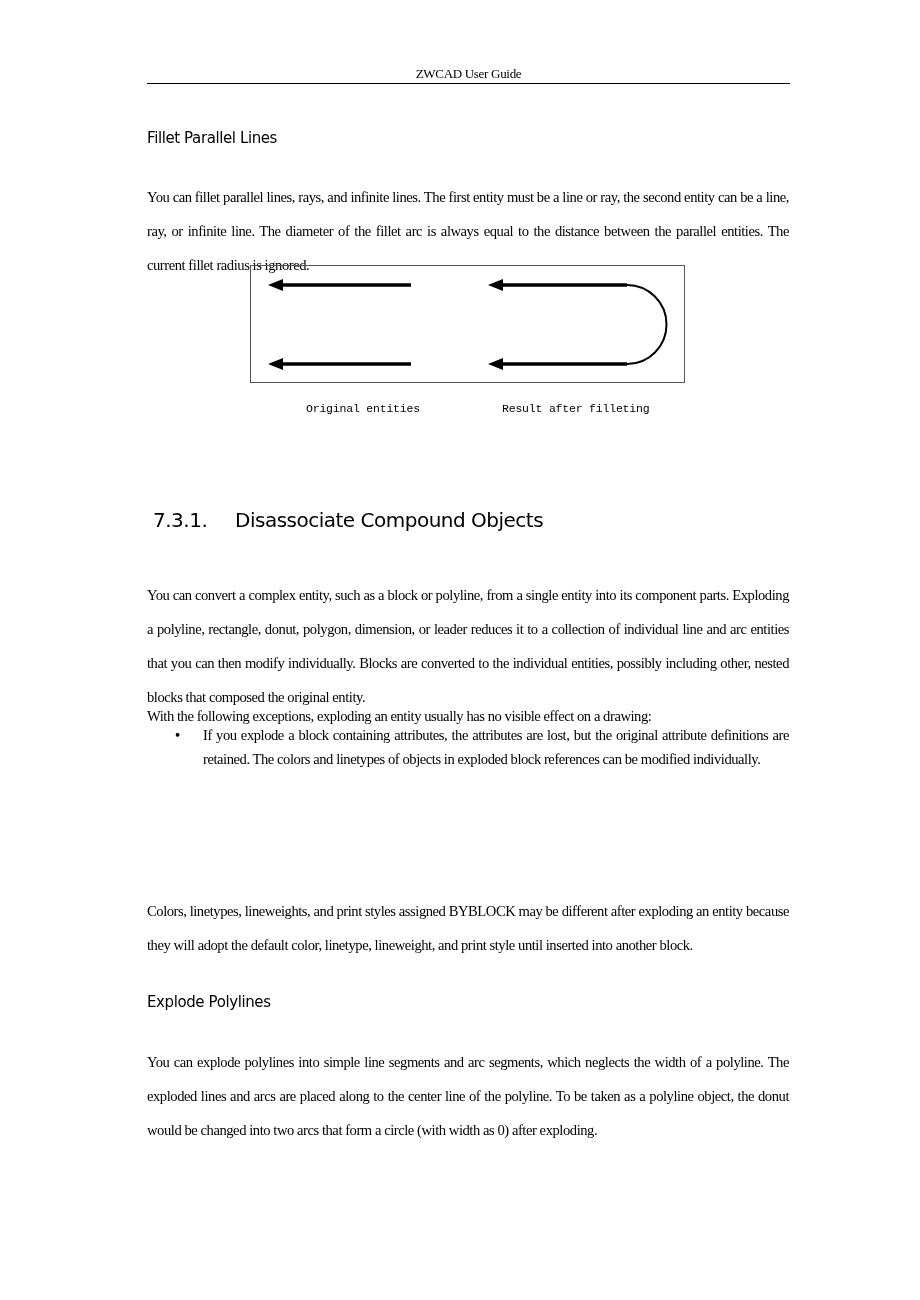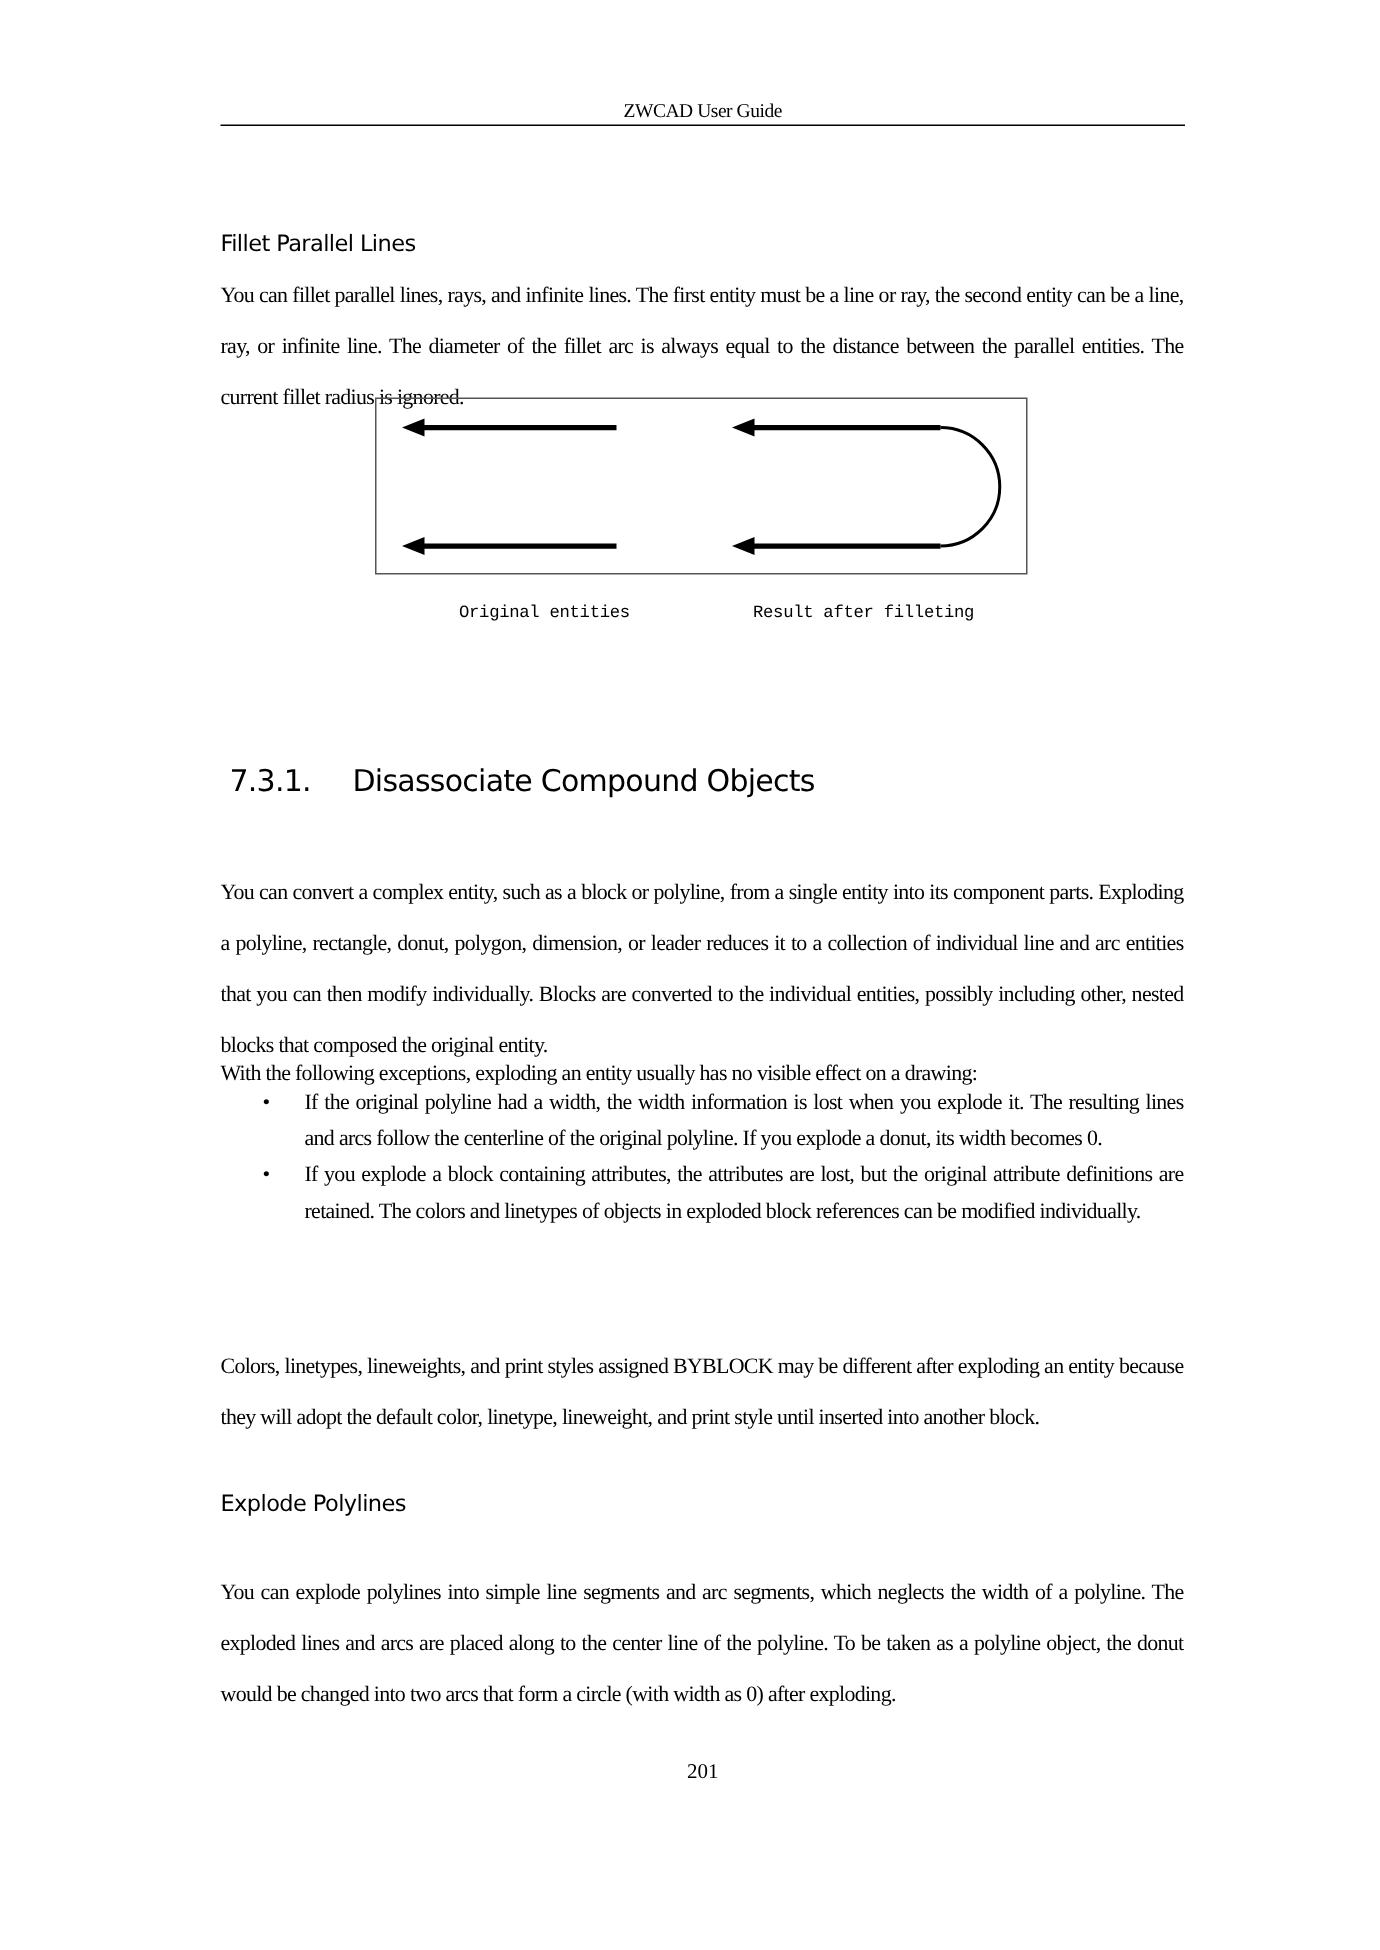--- a/index.html
+++ b/index.html
@@ -29,21 +29,21 @@
     .page-number { position: absolute; left: 147px; width: 643px; top: 1174px; text-align: center; font-family: "Liberation Serif", serif; font-size: 14px; }
   </style>
 </head>
 <body>
 
 <div class="page">
 
   <div class="header-title">ZWCAD User Guide</div>
   <div class="header-rule"></div>
 
-  <div class="h4" style="top:129px;margin-top:24px;">Fillet Parallel Lines</div>
+  <div class="h4" style="top:129px;">Fillet Parallel Lines</div>
   <p class="para" style="top:180px;">You can fillet parallel lines, rays, and infinite lines. The first entity must be a line or ray, the second entity can be a line, ray, or infinite line. The diameter of the fillet arc is always equal to the distance between the parallel entities. The current fillet radius is ignored.</p>
 
   <div class="figure">
     <svg width="435" height="118" viewBox="0 0 435 118">
 
       <line x1="160" y1="19" x2="26" y2="19" stroke="#000" stroke-width="3.5"></line>
       <polygon points="17,19 32,13 32,25" fill="#000"></polygon>
       <line x1="160" y1="98" x2="26" y2="98" stroke="#000" stroke-width="3.5"></line>
       <polygon points="17,98 32,92 32,104" fill="#000"></polygon>
 
@@ -59,23 +59,22 @@
 
 
   <div class="h3">
     <span class="num">7.3.1.</span><span>Disassociate Compound Objects</span>
   </div>
 
   <p class="para" style="top:578px;">You can convert a complex entity, such as a block or polyline, from a single entity into its component parts. Exploding a polyline, rectangle, donut, polygon, dimension, or leader reduces it to a collection of individual line and arc entities that you can then modify individually. Blocks are converted to the individual entities, possibly including other, nested blocks that composed the original entity.</p>
   <p class="para" style="top:699px;">With the following exceptions, exploding an entity usually has no visible effect on a drawing:</p>
 
   <ul class="bullets" style="top:723px;">
-    <li><span class="dot">•</span><span>If the original polyline had a width, the width information is lost when you explode it. The resulting lines and arcs follow the centerline of the original polyline. If you explode a donut, its width becomes 0.</span></li>
+    <li><span class="dot">•</span></li>
     <li><span class="dot">•</span><span>If you explode a block containing attributes, the attributes are lost, but the original attribute definitions are retained. The colors and linetypes of objects in exploded block references can be modified individually.</span></li>
   </ul>
 
   <p class="para" style="top:894px;">Colors, linetypes, lineweights, and print styles assigned BYBLOCK may be different after exploding an entity because they will adopt the default color, linetype, lineweight, and print style until inserted into another block.</p>
 
   <div class="h4" style="top:993px;">Explode Polylines</div>
   <p class="para" style="top:1045px;">You can explode polylines into simple line segments and arc segments, which neglects the width of a polyline. The exploded lines and arcs are placed along to the center line of the polyline. To be taken as a polyline object, the donut would be changed into two arcs that form a circle (with width as 0) after exploding.</p>
 
-  <div class="page-number">201</div>
 </div>
 
 </body></html>

